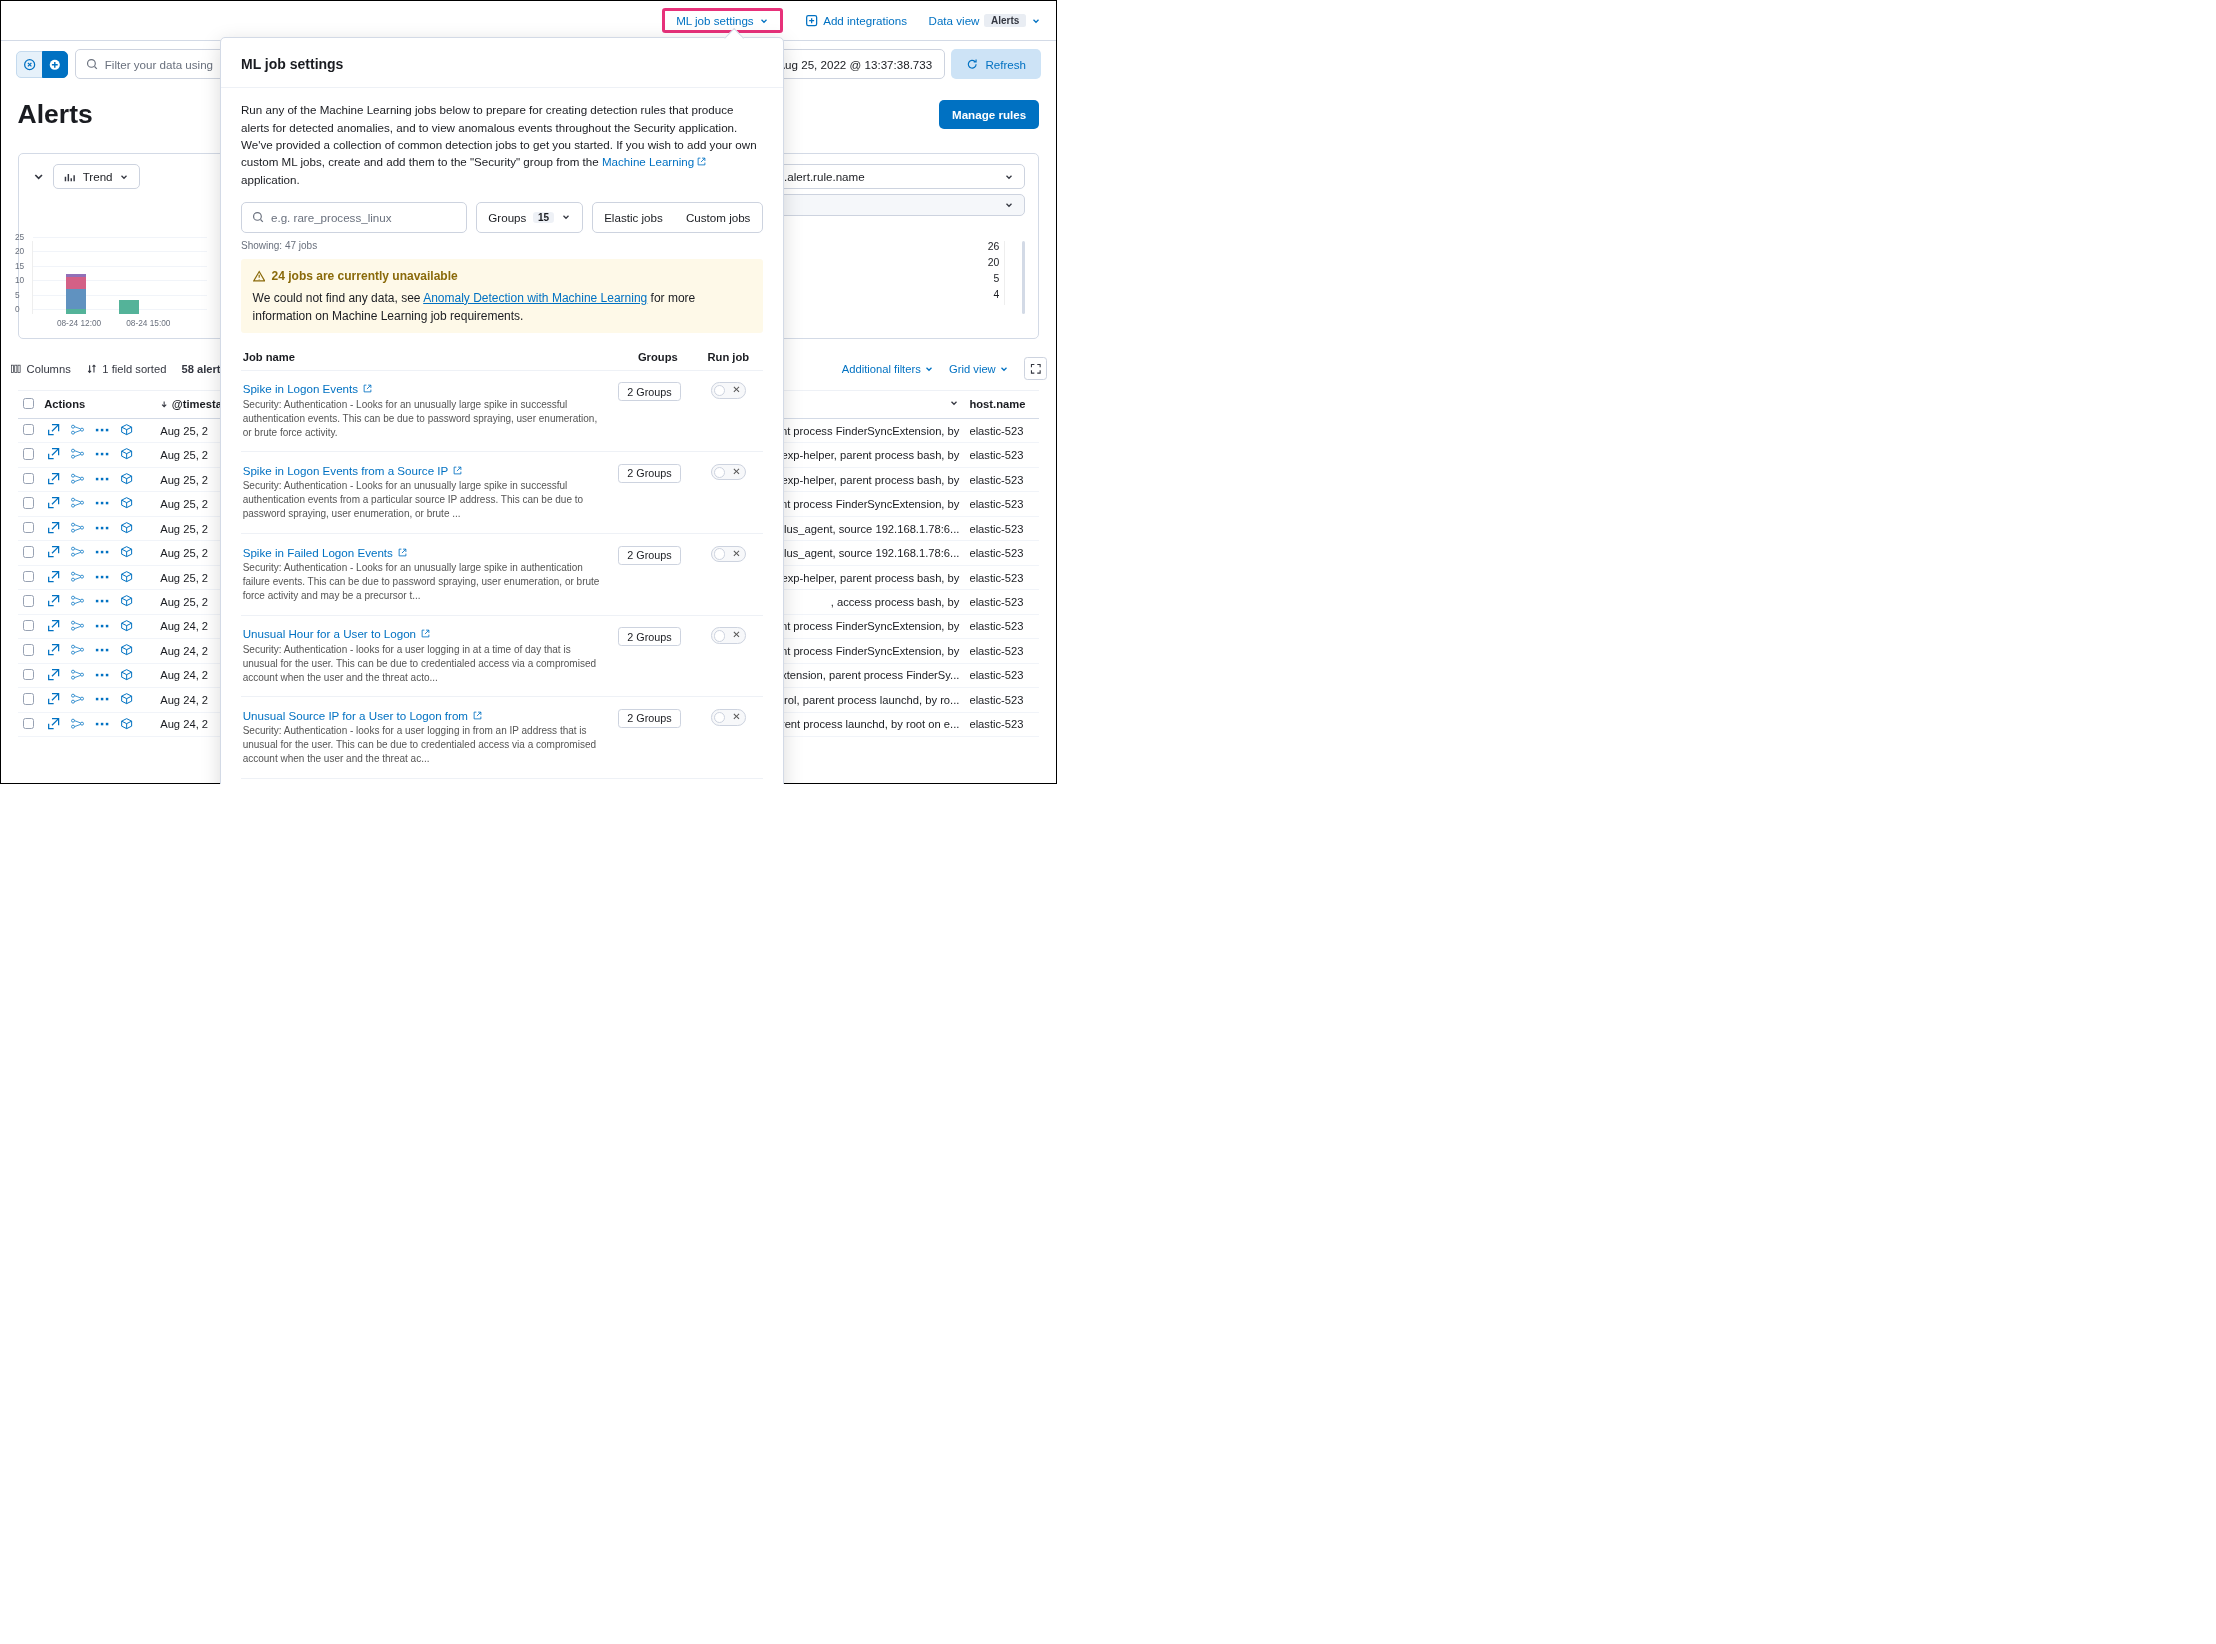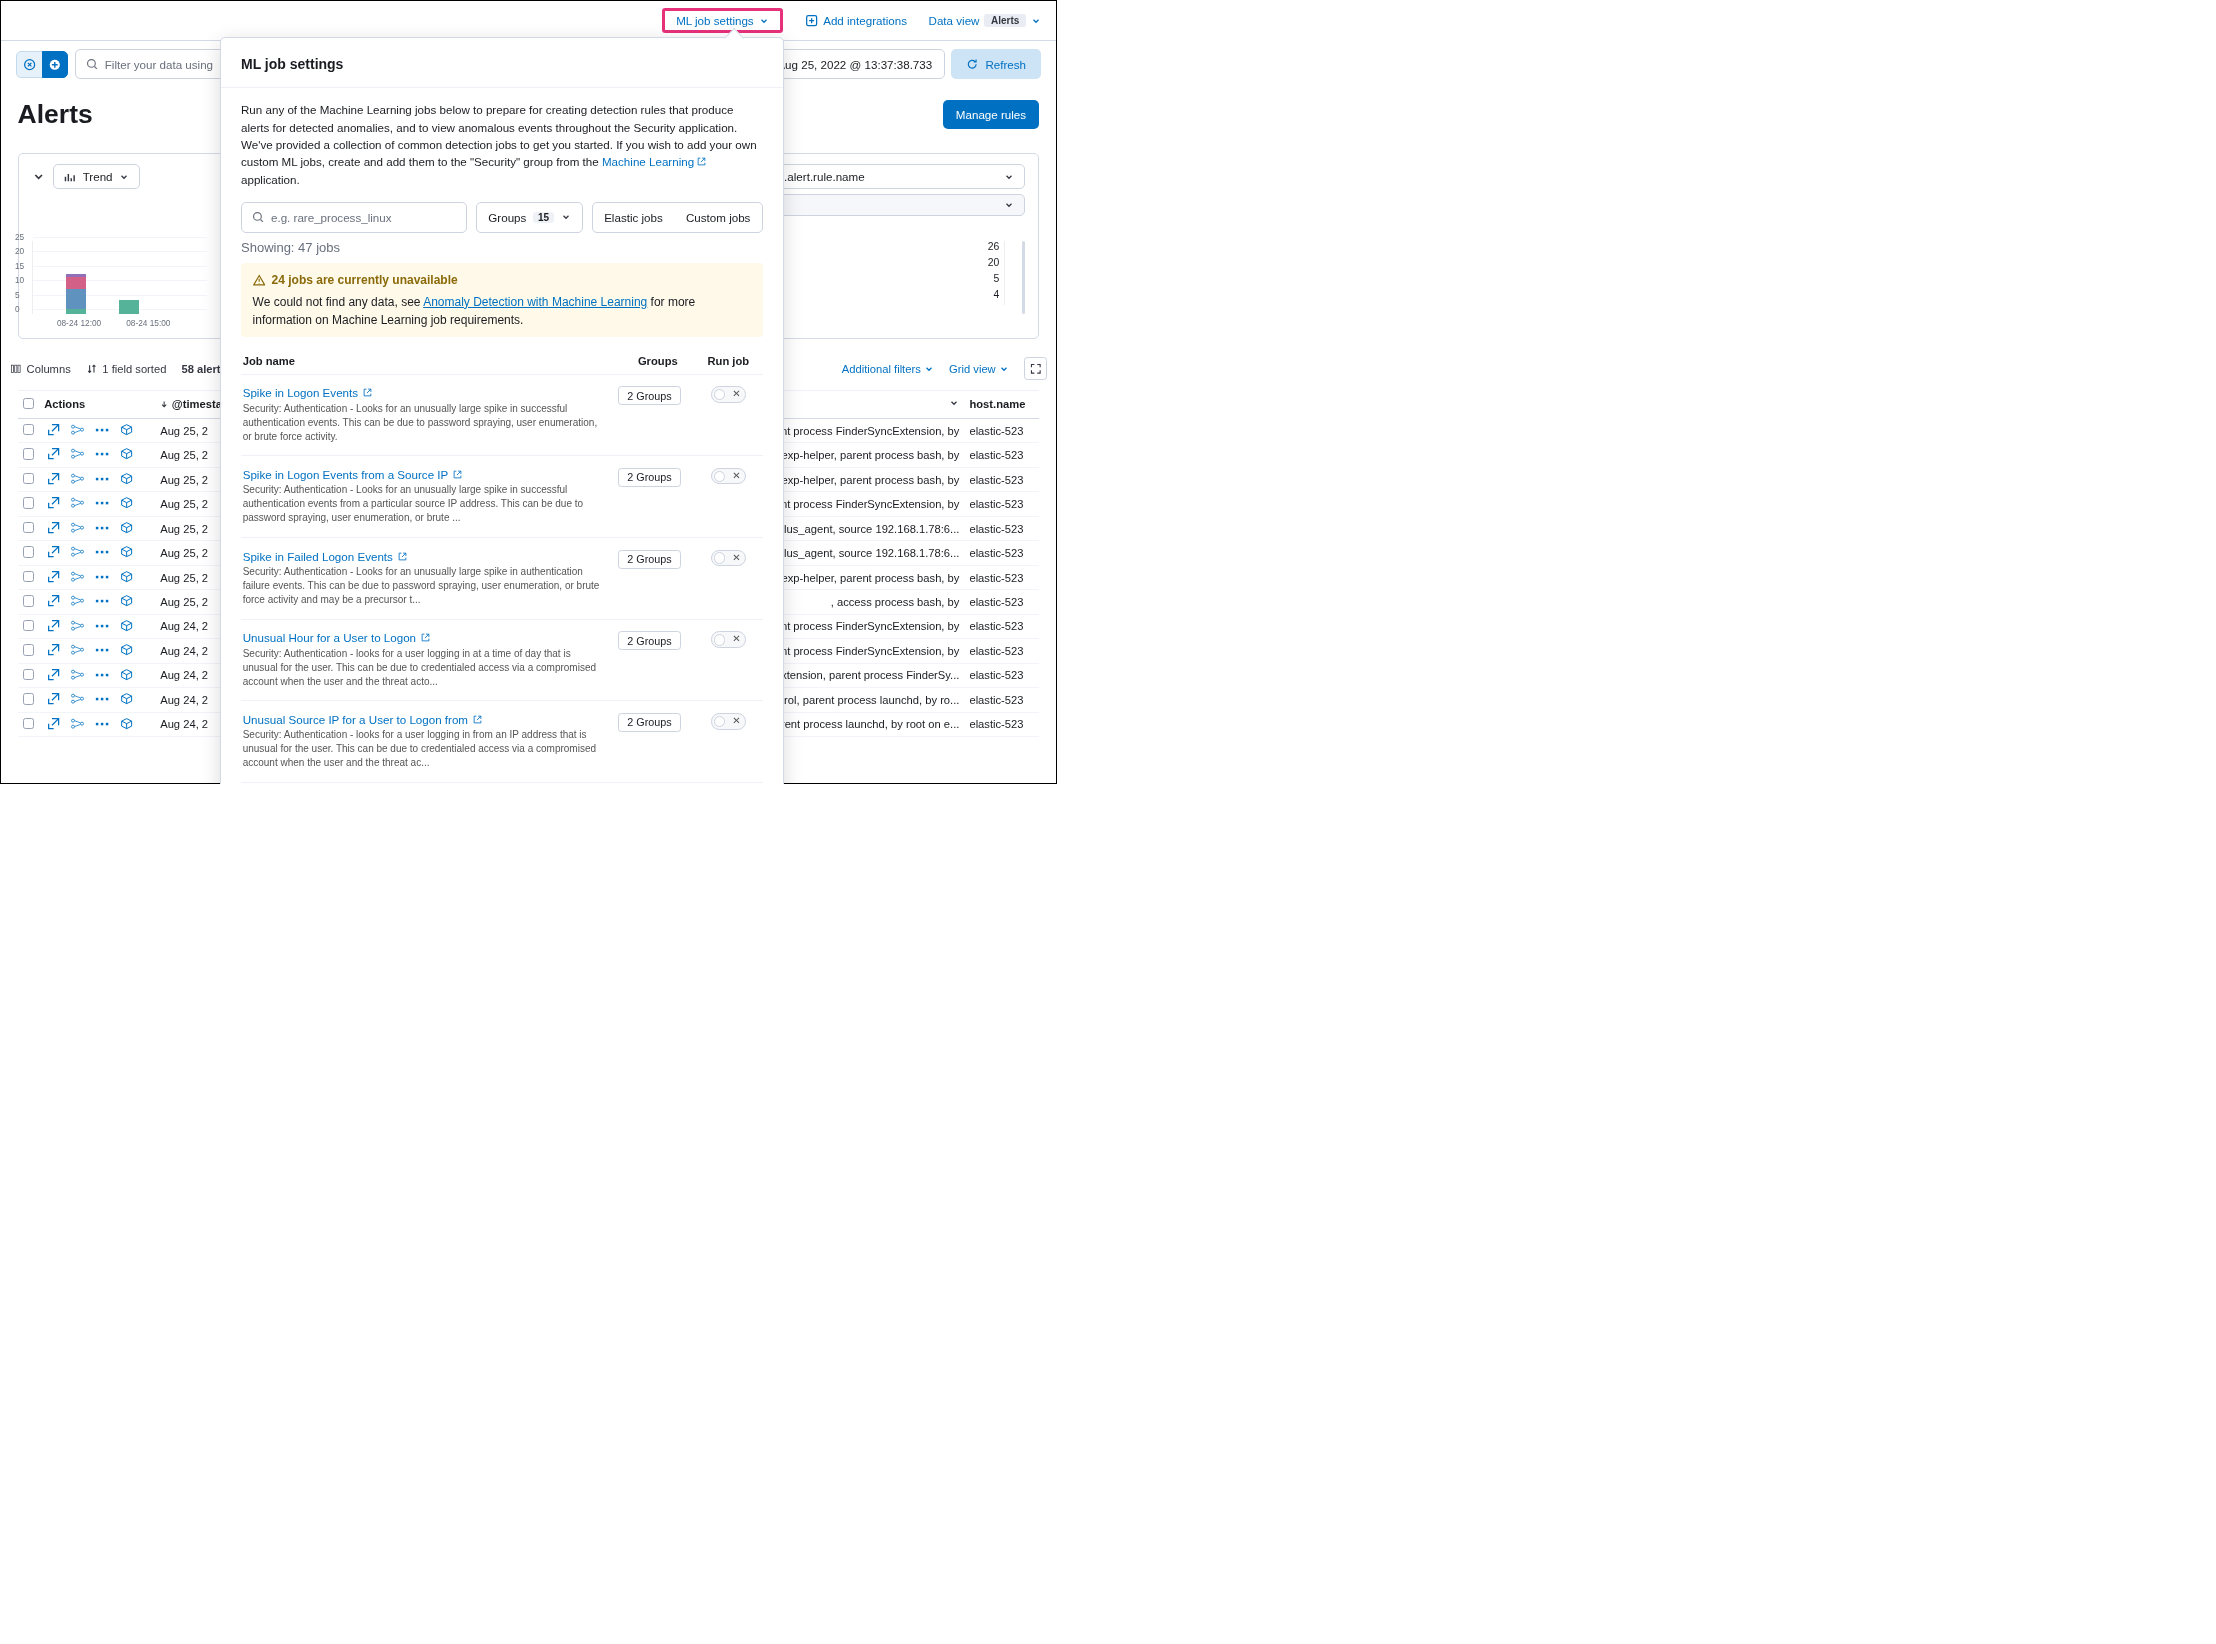--- a/index.html
+++ b/index.html
@@ -20,21 +20,21 @@
   .pill-group { display: flex; }
   .pill-group .pill-btn:first-child { border-radius: 5px 0 0 5px; background: #e6f1fa; border-color:#c4daee;}
   .pill-group .pill-btn:last-child { border-radius: 0 5px 5px 0; margin-left: -0.8px; }
   .search-input { flex: 1; border: 0.8px solid #cdd3df; border-radius: 5px; height: 30px; display: flex; align-items: center; padding: 0 10px; color: #69707d; gap: 6.6px; }
   .date-box { border: 0.8px solid #cdd3df; border-radius: 5px; height: 30px; display: flex; align-items: center; padding: 0 11.6px; gap: 6.6px; }
   .refresh-btn { background: #cde3f6; color: #0071c2; border: none; height: 30px; padding: 0 15px; border-radius: 5px; display: flex; align-items: center; gap: 6.6px; font-weight: 500; font-size: 11.6px;}
   
   
   .title-row { display: flex; justify-content: space-between; align-items: center; padding: 11.6px 16.6px 15px; }
   .page-title { font-size: 26.5px; font-weight: 700; }
-  .primary-btn { background: #0071c2; color: #fff; border: none; padding: 8.3px 13.3px; border-radius: 5px; font-weight: 400; font-size:11.6px;}
+  .primary-btn { background: #0071c2; color: #fff; border: none; padding: 8.3px 13.3px; border-radius: 5px; font-weight: 700; font-size:11.6px;}
   
   
   .status-tabs { display: flex; padding-left: 16.6px; }
   .status-tab { padding: 5.8px 11.6px; border: 0.8px solid #cdd3df; font-weight: 500; color: #0071c2; background:#fff;}
   .status-tab:first-child { border-radius: 3.3px 0 0 3.3px; }
   .status-tab.active { background: #0071c2; color: #fff; border-color: #0071c2; }
   .updated-text { margin-left: auto; padding-right: 16.6px; color: #69707d; font-size: 10.8px; align-self: center; }
   .tabs-row { display: flex; padding-bottom: 3.3px;}
   
   
@@ -79,21 +79,21 @@
   .pop-title { font-size:14px; font-weight:700; margin-bottom:15px;}
   .pop-divider{ border:none; border-top:0.8px solid #eef1f6; margin:0 -20px;}
   .pop-desc { font-size:11.6px; line-height:1.5; margin:13.3px 0;}
   .pop-desc a { color:#0071c2; text-decoration:none;}
   .pop-controls { display:flex; gap:8.3px; margin-bottom:6.6px;}
   .pop-search { flex:1; border:0.8px solid #cdd3df; border-radius:5px; height:31.5px; display:flex; align-items:center; padding:0 10px; gap:6.6px; color:#69707d;}
   .pop-groups { border:0.8px solid #cdd3df; border-radius:5px; height:31.5px; display:flex; align-items:center; padding:0 11.6px; gap:6.6px;}
   .count-badge { background:#eef1f6; padding:0 5px; border-radius:3.3px; font-size:10px; font-weight:600;}
   .job-tabs { border:0.8px solid #cdd3df; border-radius:5px; height:31.5px; display:flex; align-items:center;}
   .job-tab { padding:0 11.6px; height:100%; display:flex; align-items:center; font-weight:500;}
-  .showing { font-size:13px; color:#69707d; margin:5px 0 8.3px;}
+  .showing { font-size:10px; color:#69707d; margin:5px 0 8.3px;}
   .callout { background:#fef9e8; border-radius:3.3px; padding:8.3px 11.6px; margin-bottom:11.6px; font-size:12px; line-height:1.5;}
   .callout-title { color:#8a6a0a; font-weight:600; display:flex; align-items:center; gap:6.6px;}
   .callout a { color:#0071c2;}
   .jobs-header { display:flex; font-weight:700; font-size:11.2px; border-bottom:0.8px solid #eef1f6; padding:6.6px 1.7px;}
   .col-name { flex:1;}
   .col-groups { width:75px; text-align:center;}
   .col-run { width:66px; text-align:center;}
   .job-row { display:flex; align-items:flex-start; padding:11.6px 1.7px; border-bottom:0.8px solid #eef1f6; gap:8.3px;}
   .job-info { flex:1;}
   .job-title { color:#0071c2; font-weight:500; display:flex; align-items:center; gap:5px;}

